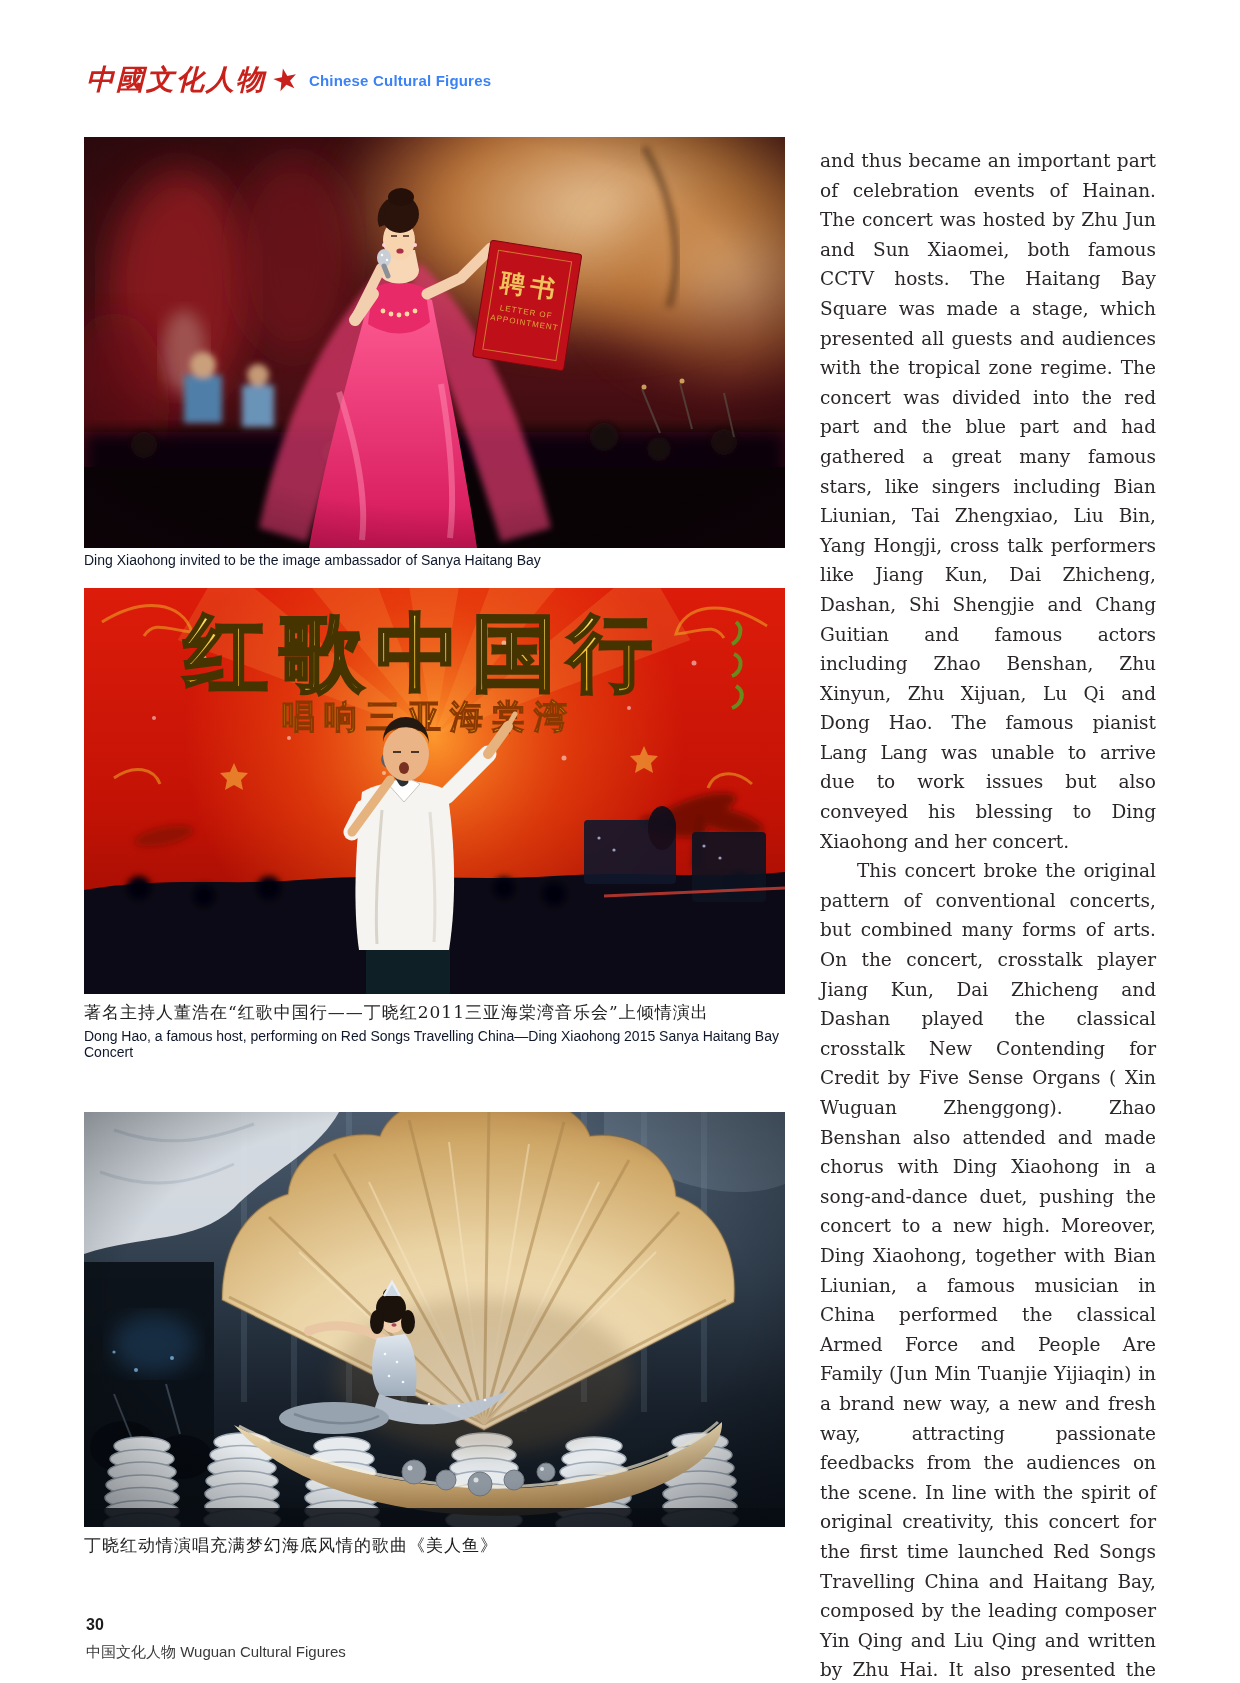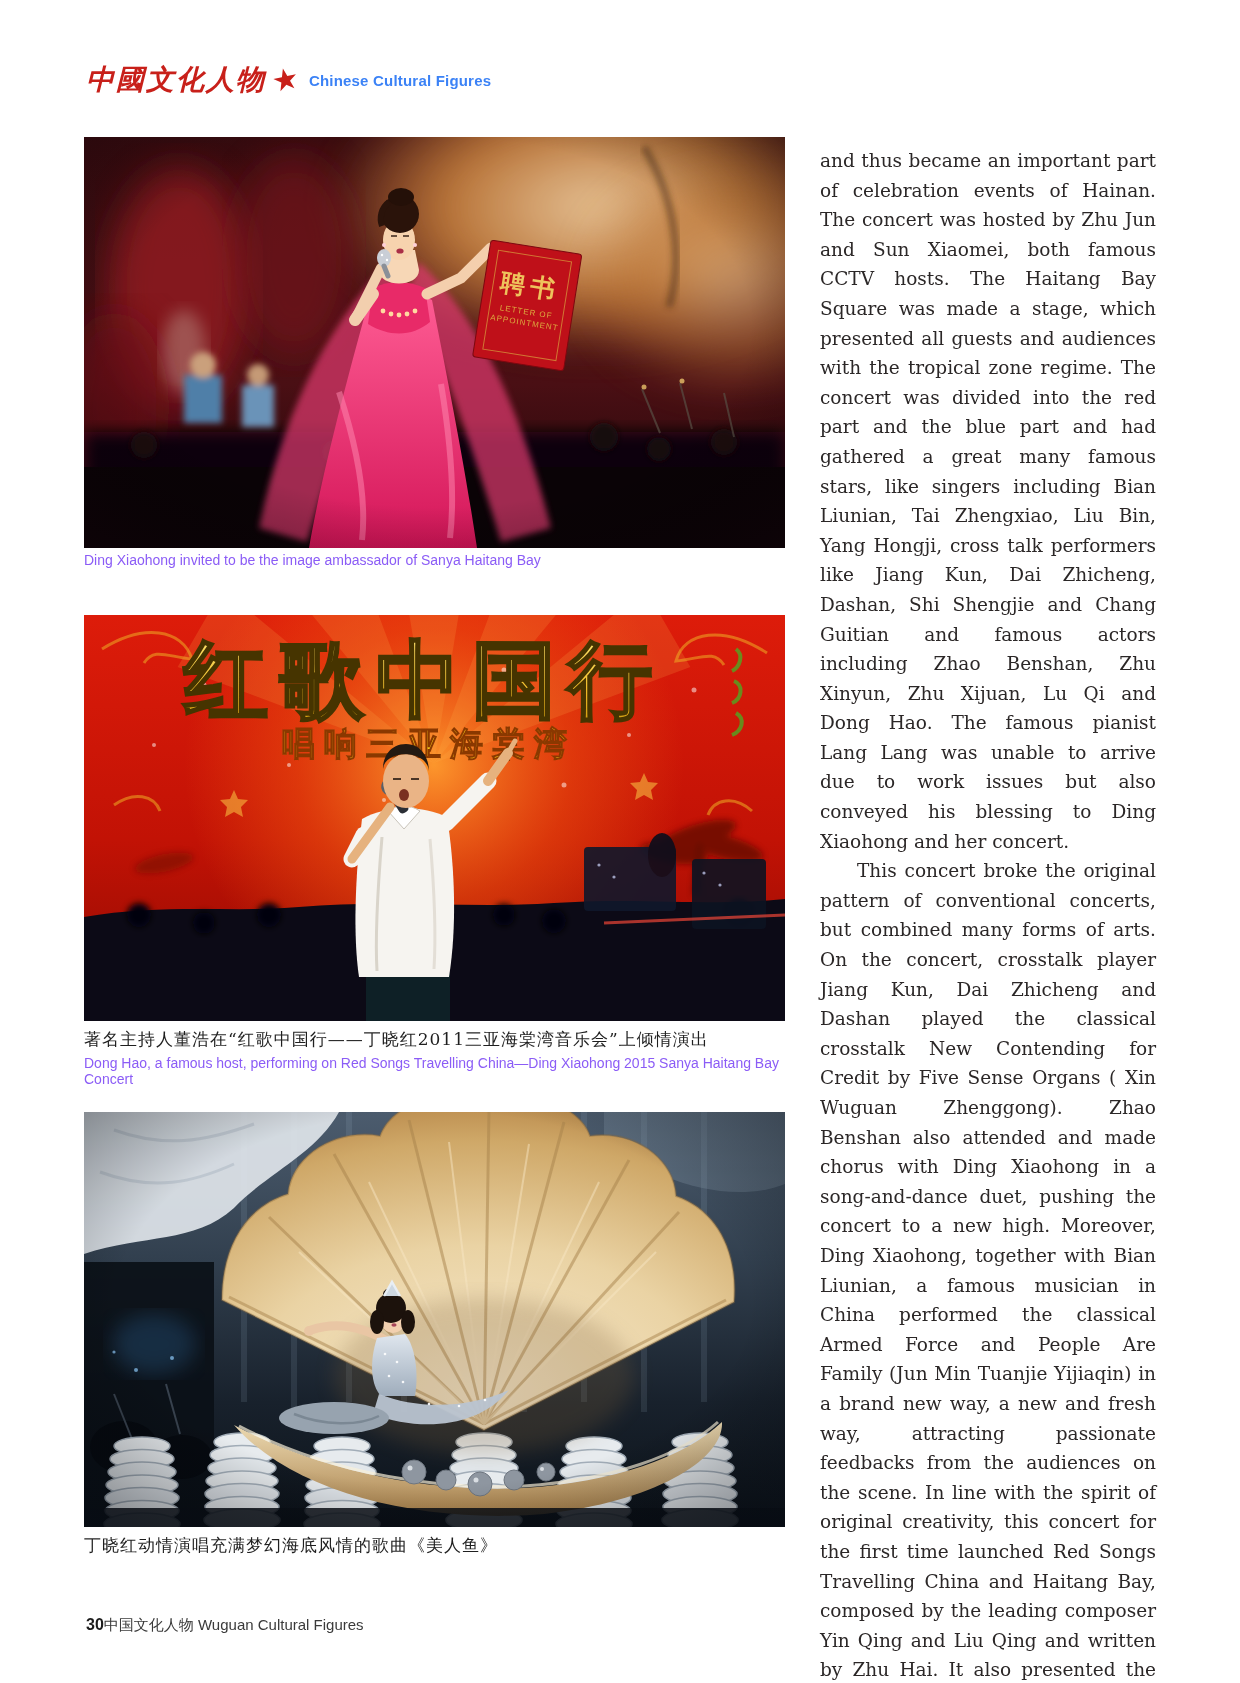--- a/index.html
+++ b/index.html
@@ -9,37 +9,37 @@
   
   .masthead{position:absolute;left:86px;top:62px;display:flex;align-items:center;height:36px;}
   .logo-cn{font-family:"DejaVu Serif", serif;font-weight:bold;font-style:italic;
            font-size:28px;color:#c8201a;letter-spacing:2px;white-space:nowrap;}
   .logo-star{color:#c8201a;font-size:30px;margin:0 10px 0 6px;display:inline-block;
              transform:rotate(-12deg);line-height:1;}
   .logo-en{font-size:15px;font-weight:bold;color:#3b82f6;letter-spacing:.2px;}
 
   
   .photo-fig{position:absolute;left:84px;width:701px;}
-  #fig1{top:137px}#fig2{top:615px}#fig3{top:1112px}
+  #fig1{top:137px}#fig2{top:588px}#fig3{top:1112px}
   .photo-fig svg{display:block;}
   .cap-cn{font-family:"DejaVu Serif", serif;font-size:17px;color:#1f1f1f;
           margin-top:7px;letter-spacing:1px;}
-  .cap-en{font-family:"Liberation Sans", sans-serif;font-size:14px;color:#8b5cf6;
+  .cap-en{font-family:"Liberation Sans", sans-serif;font-size:14px;color:#0f172a;
           margin-top:4px;letter-spacing:0;}
 
   
   .article{position:absolute;left:820px;top:146px;width:336px;
            font-family:"DejaVu Serif", serif;font-size:18.5px;line-height:29.6px;
            color:#2b2727;text-align:justify;}
   .article p{margin:0;}
   .article p.ind{text-indent:2em;}
 
   
   .footer{position:absolute;left:86px;top:1616px;font-size:15px;color:#3a3a3a;
-          display:flex;align-items:baseline;}
+          display:flex;align-items:baseline;gap:9px;flex-direction:column;}
   .footer .pno{font-weight:bold;font-size:16px;color:#1c1c1c;}
 </style>
 </head>
 <body>
 
 <div class="page">
 
   <div class="masthead">
     <span class="logo-cn">中國文化人物</span>
     <span class="logo-star">★</span>

